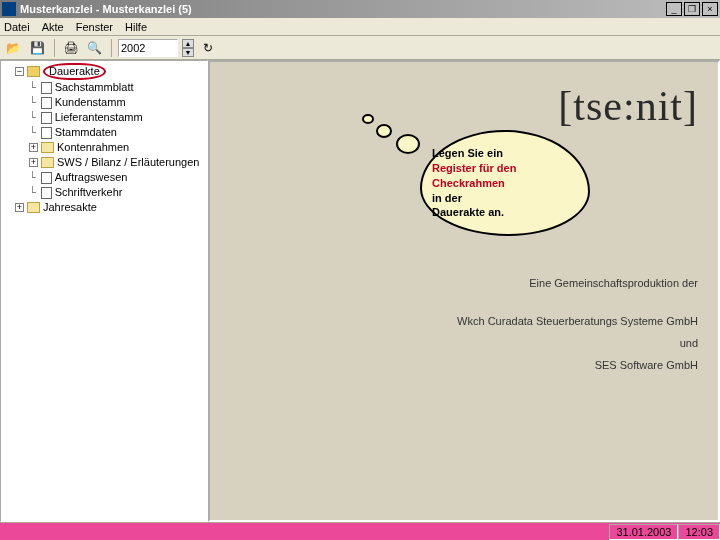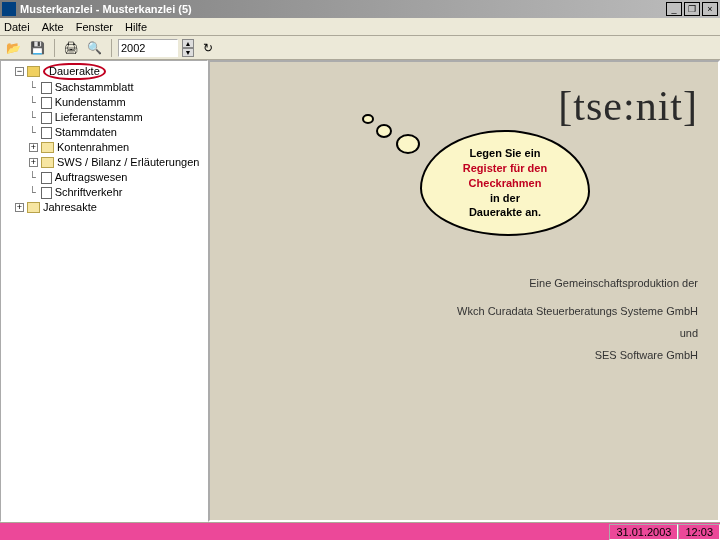--- a/index.html
+++ b/index.html
@@ -30,24 +30,24 @@
   .dotline{color:#808080;font-family:monospace;font-size:11px;margin-right:2px;}
   .pm{display:inline-block;width:9px;height:9px;border:1px solid #808080;background:#fff;font-size:9px;line-height:7px;text-align:center;color:#000;}
   .fold{display:inline-block;width:13px;height:11px;background:#f7e6a2;border:1px solid #b8a24a;}
   .fold.open{background:#f0d060;}
   .docic{display:inline-block;width:11px;height:12px;background:#fff;border:1px solid #666;position:relative;}
   .circled{border:2px solid #c00020;border-radius:50%/60%;padding:0 4px;display:inline-block;line-height:13px;}
 
   .content { flex:1; background:#d7d1bf; border:2px inset #fff; position:relative; padding:24px; }
   .logo { position:absolute; top:20px; right:20px; font-size:42px; letter-spacing:1px; color:#2b2b2b; font-family: "Times New Roman", serif; }
   .credits{ position:absolute; top:210px; right:20px; width:250px; text-align:right; color:#333; font-size:11px; line-height:2.0;}
-  .credits .lead{margin-bottom:6px;text-align:right;}
+  .credits .lead{margin-bottom:16px;text-align:right;}
 
   .callout { position:absolute; left:210px; top:68px; width:170px; }
-  .cloud { background:#fbf6c8; border:2px solid #000; border-radius:50% 50% 48% 52% / 55% 58% 42% 45%; padding:14px 10px; text-align:center; font-size:11px; font-weight:bold; line-height:1.35; color:#000;}
+  .cloud { background:#fbf6c8; border:2px solid #000; border-radius:50% 50% 48% 52% / 55% 58% 42% 45%; padding:14px 10px; font-size:11px; font-weight:bold; line-height:1.35; color:#000;}
   .cloud .red{color:#c00020;}
   .bub{position:absolute;background:#fbf6c8;border:2px solid #000;border-radius:50%;}
   .b1{width:24px;height:20px;left:-24px;top:4px;}
   .b2{width:16px;height:14px;left:-44px;top:-6px;}
   .b3{width:12px;height:10px;left:-58px;top:-16px;}
 
   .statusbar{height:18px;background:#ec4899;border-top:1px solid #aca899;display:flex;align-items:center;font-size:11px;}
   .statusbar .cell{border:1px inset #fff;height:16px;padding:0 6px;display:flex;align-items:center;}
   .statusbar .spacer{flex:1;}
 </style>

